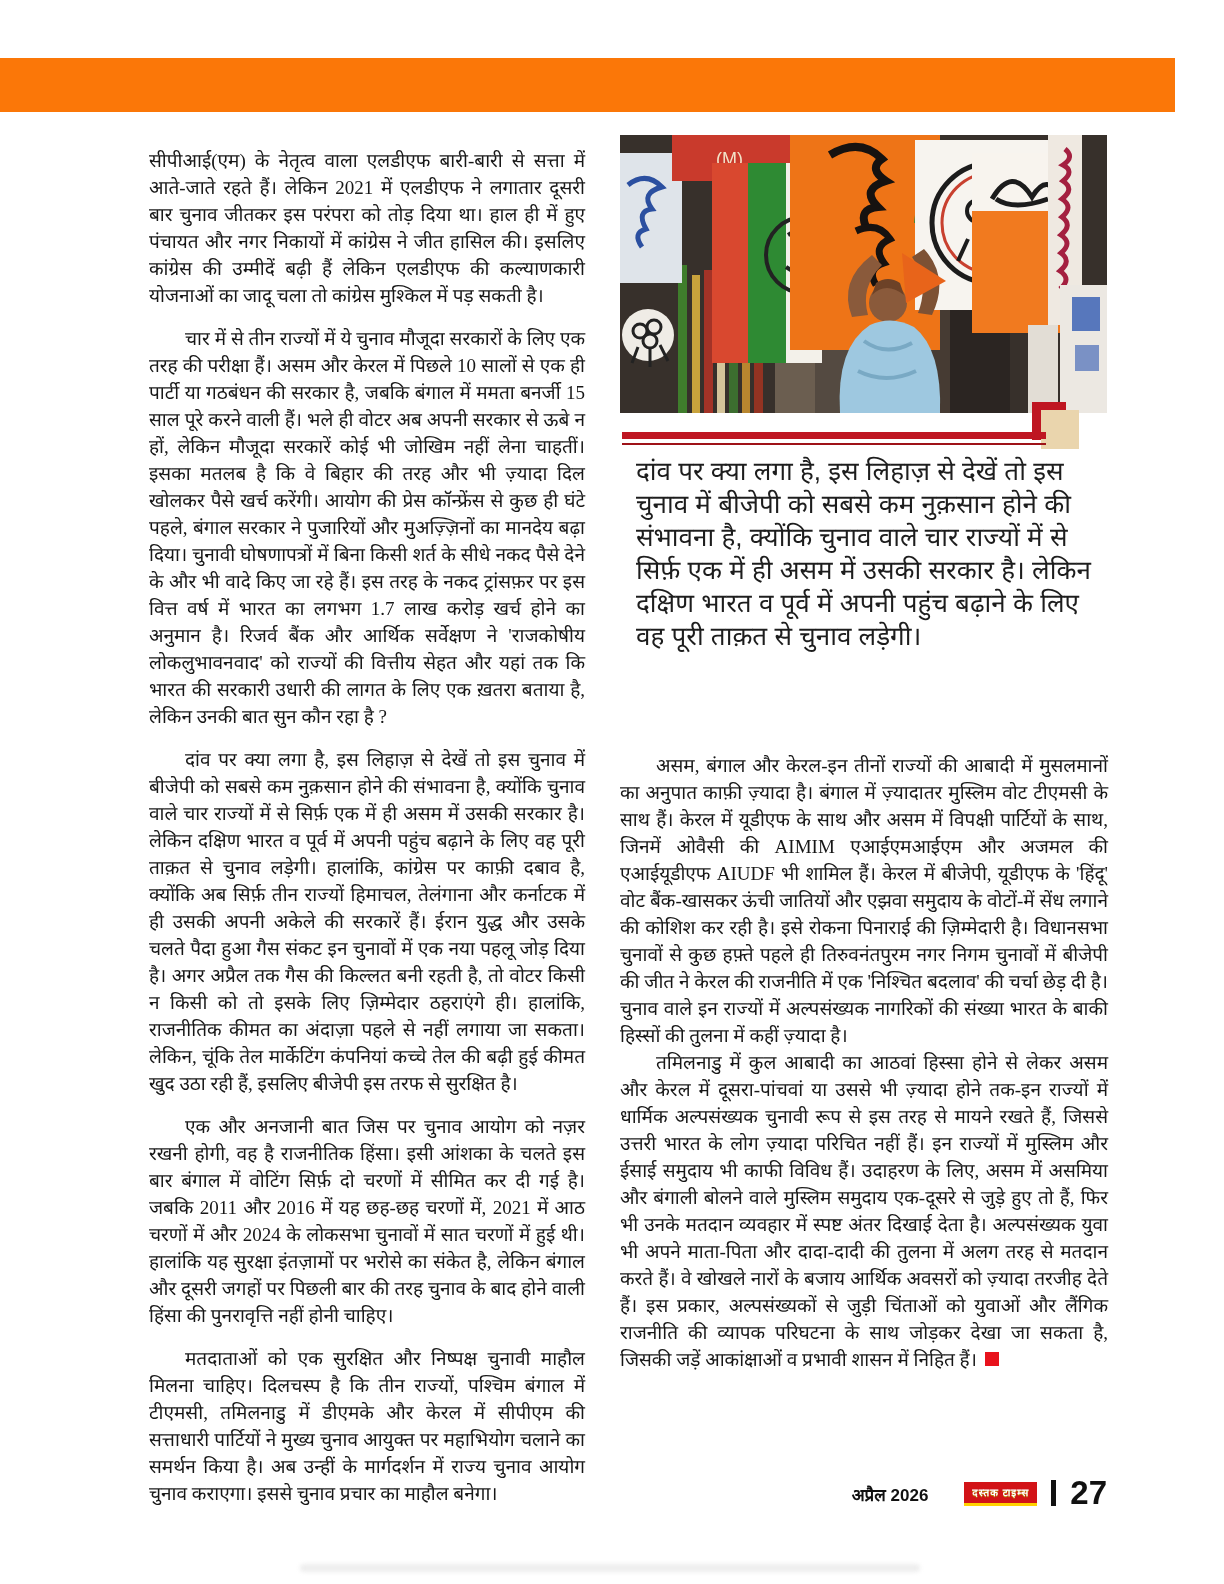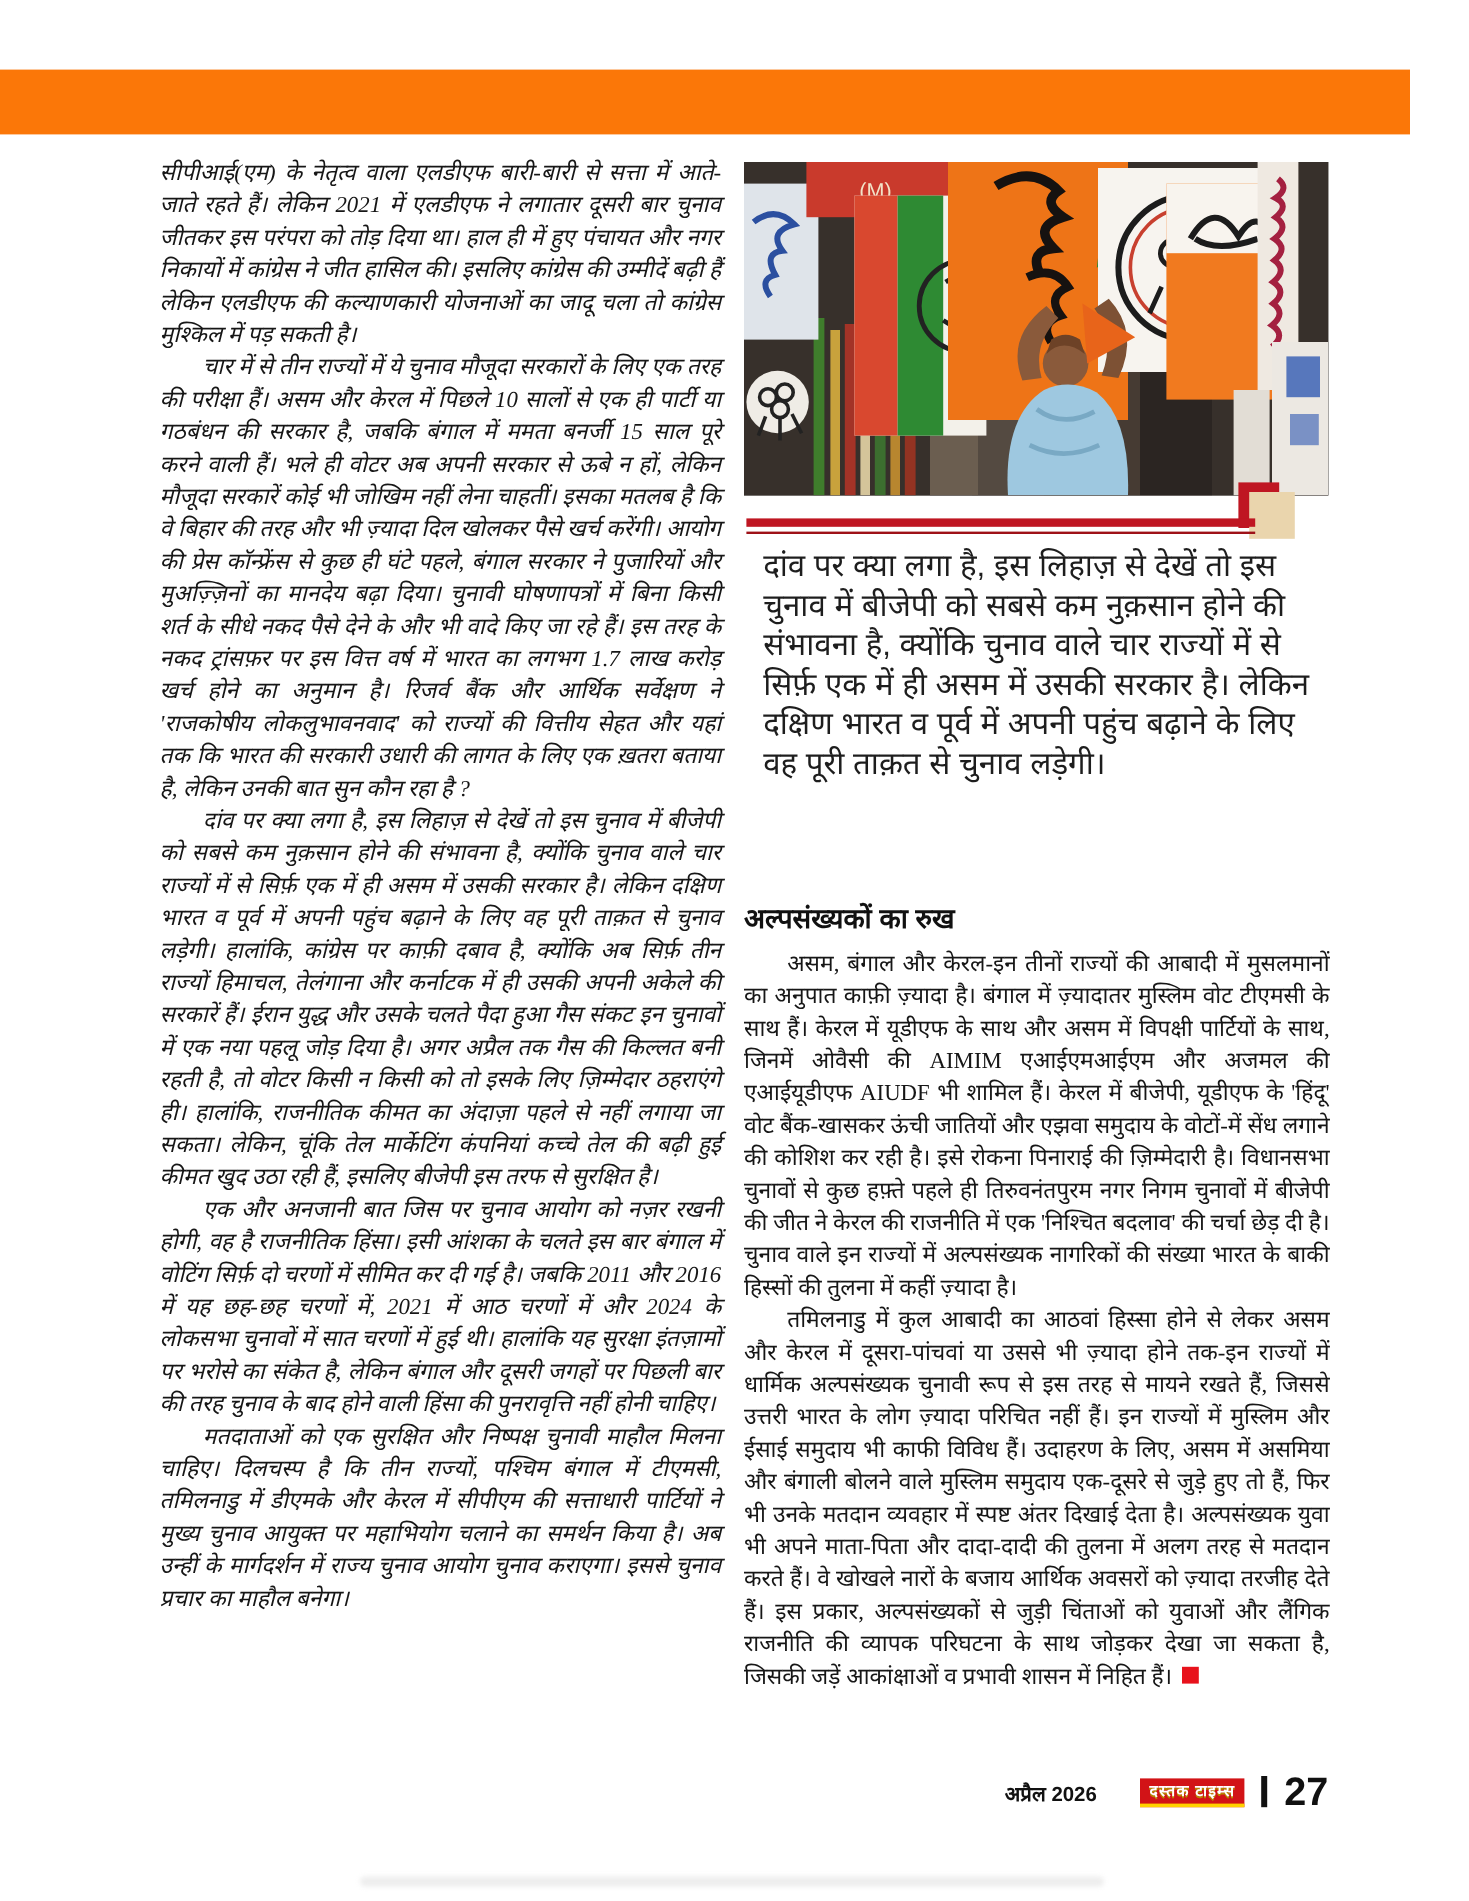--- a/index.html
+++ b/index.html
@@ -15,21 +15,21 @@
   .band{
     position:absolute;left:0;top:58px;width:1175px;height:54px;
     background:#fb7708;
   }
   
   .col-left{
     position:absolute;left:133px;top:131px;width:468px;
     font-size:19px;line-height:27px;text-align:justify;
     color:#161616;
   }
-  .col-left p{margin:0;text-indent:36px;font-style:italic;}
+  .col-left p{margin:16px;text-indent:36px;}
   .col-left p.noindent{text-indent:0;}
   .col-right-body{
     position:absolute;left:620px;top:752px;width:488px;
     font-size:19px;line-height:27px;text-align:justify;
     color:#161616;
   }
   .col-right-body p{margin:0;text-indent:36px;font-family:Liberation Serif, serif;}
   .section-heading{
     font-family:"Liberation Sans", sans-serif;
     font-weight:bold;font-size:23px;line-height:26px;
@@ -64,21 +64,21 @@
   .footer-inner{
     position:absolute;right:0;top:0;display:flex;align-items:flex-end;gap:14px;
   }
   .footer-date{
     font-family:"Liberation Sans", sans-serif;
     font-weight:bold;font-size:17px;color:#111;margin-right:22px;
   }
   .footer-logo{
     background:#d21317;color:#ffffff;
     font-family:"Liberation Sans", sans-serif;
-    font-weight:bold;font-size:13px;line-height:14px;
+    font-weight:bold;font-size:10px;line-height:14px;
     padding:4px 8px 3px 8px;
     border-bottom:3px solid #ffd200;
     text-shadow:0 1px 0 #b58900;
     letter-spacing:1px;white-space:nowrap;
   }
   .footer-bar{width:5px;height:26px;background:#111;}
   .footer-page{
     font-family:"Liberation Sans", sans-serif;
     font-weight:bold;font-size:33px;color:#111;line-height:26px;
   }
@@ -195,21 +195,20 @@
   </div>
 
   <div class="rule-corner"></div>
   <div class="beige-square"></div>
   <div class="rule-red"></div>
   <div class="rule-thin"></div>
 
   <div class="pull-quote">दांव पर क्या लगा है, इस लिहाज़ से देखें तो इस चुनाव में बीजेपी को सबसे कम नुक़सान होने की संभावना है, क्योंकि चुनाव वाले चार राज्यों में से सिर्फ़ एक में ही असम में उसकी सरकार है। लेकिन दक्षिण भारत व पूर्व में अपनी पहुंच बढ़ाने के लिए वह पूरी ताक़त से चुनाव लड़ेगी।</div>
 
   <div class="col-right-body">
-    <h2 class="section-heading">अल्पसंख्यकों का रुख</h2>
     <p>असम, बंगाल और केरल-इन तीनों राज्यों की आबादी में मुसलमानों का अनुपात काफ़ी ज़्यादा है। बंगाल में ज़्यादातर मुस्लिम वोट टीएमसी के साथ हैं। केरल में यूडीएफ के साथ और असम में विपक्षी पार्टियों के साथ, जिनमें ओवैसी की AIMIM एआईएमआईएम और अजमल की एआईयूडीएफ AIUDF भी शामिल हैं। केरल में बीजेपी, यूडीएफ के 'हिंदू' वोट बैंक-खासकर ऊंची जातियों और एझवा समुदाय के वोटों-में सेंध लगाने की कोशिश कर रही है। इसे रोकना पिनाराई की ज़िम्मेदारी है। विधानसभा चुनावों से कुछ हफ़्ते पहले ही तिरुवनंतपुरम नगर निगम चुनावों में बीजेपी की जीत ने केरल की राजनीति में एक 'निश्चित बदलाव' की चर्चा छेड़ दी है। चुनाव वाले इन राज्यों में अल्पसंख्यक नागरिकों की संख्या भारत के बाकी हिस्सों की तुलना में कहीं ज़्यादा है।</p>
     <p><span>तमिलनाडु में कुल आबादी का आठवां हिस्सा होने से लेकर असम और केरल में दूसरा-पांचवां या उससे भी ज़्यादा होने तक-इन राज्यों में धार्मिक अल्पसंख्यक चुनावी रूप से इस तरह से मायने रखते हैं, जिससे उत्तरी भारत के लोग ज़्यादा परिचित नहीं हैं। इन राज्यों में मुस्लिम और ईसाई समुदाय भी काफी विविध हैं। उदाहरण के लिए, असम में असमिया और बंगाली बोलने वाले मुस्लिम समुदाय एक-दूसरे से जुड़े हुए तो हैं, फिर भी उनके मतदान व्यवहार में स्पष्ट अंतर दिखाई देता है। अल्पसंख्यक युवा भी अपने माता-पिता और दादा-दादी की तुलना में अलग तरह से मतदान करते हैं। वे खोखले नारों के बजाय आर्थिक अवसरों को ज़्यादा तरजीह देते हैं। इस प्रकार, अल्पसंख्यकों से जुड़ी चिंताओं को युवाओं और लैंगिक राजनीति की व्यापक परिघटना के साथ जोड़कर देखा जा सकता है, जिसकी जड़ें आकांक्षाओं व प्रभावी शासन में निहित हैं।</span><span class="end-mark"></span></p>
   </div>
 
   <div class="footer">
     <div class="footer-inner">
       <span class="footer-date">अप्रैल 2026</span>
       <span class="footer-logo">दस्तक टाइम्स</span>
       <span class="footer-bar"></span>
       <span class="footer-page">27</span>

